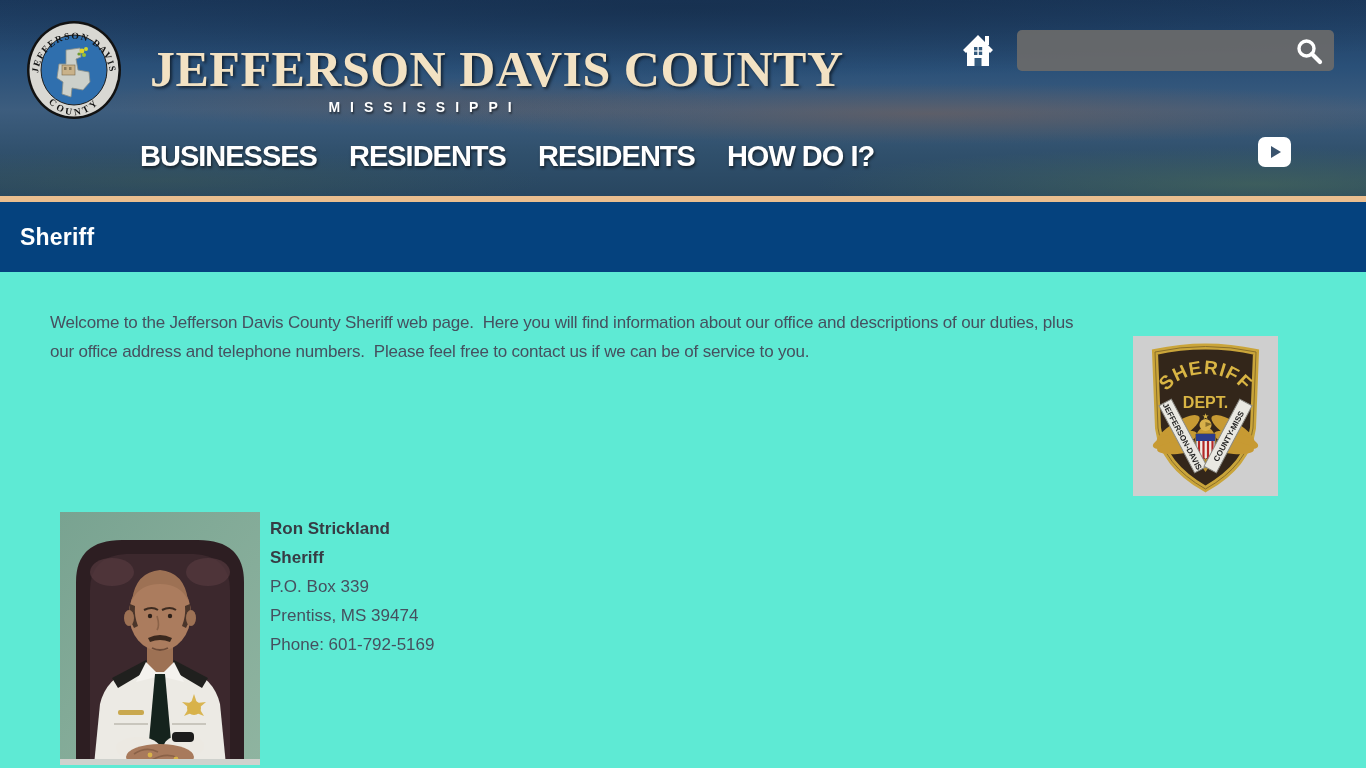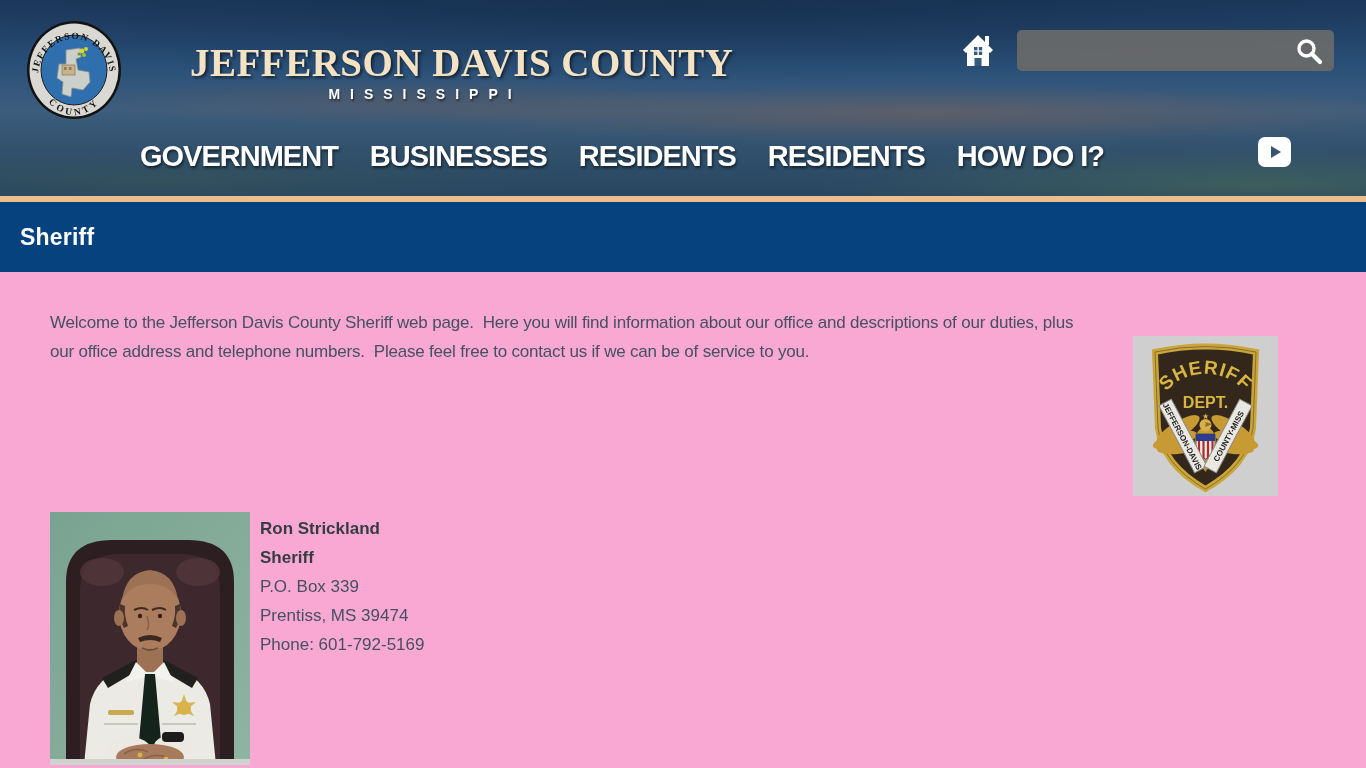--- a/index.html
+++ b/index.html
@@ -14,24 +14,23 @@
       radial-gradient(55% 22% at 68% 58%, rgba(146,98,72,.38), rgba(146,98,72,0) 70%),
       radial-gradient(35% 18% at 30% 52%, rgba(120,88,72,.30), rgba(120,88,72,0) 70%),
       radial-gradient(45% 26% at 92% 94%, rgba(84,118,86,.45), rgba(84,118,86,0) 72%),
       radial-gradient(40% 22% at 12% 92%, rgba(70,96,76,.30), rgba(70,96,76,0) 70%),
       radial-gradient(80% 45% at 50% 4%, rgba(18,40,68,.55), rgba(18,40,68,0) 80%),
       linear-gradient(180deg,#1c3a5e 0%,#2a5078 34%,#3d5d7e 56%,#30506c 78%,#284660 100%);
   }
   .seal { position:absolute; left:26px; top:20px; width:96px; height:100px; cursor:pointer; }
   .titles { position:absolute; left:150px; top:40px; width:540px; }
   .site-title {
-    font-family:"Liberation Serif", serif; font-weight:600; font-size:39px;
+    font-family:"Liberation Serif", serif; font-weight:600; font-size:50px;
     color:#f3e2c3; letter-spacing:.5px; white-space:nowrap;
     text-shadow:2px 2px 3px rgba(0,0,0,.55);
-    margin-left:40px;
   }
   .site-subtitle {
     margin-top:1px; text-align:center; color:#fff; font-size:14px; font-weight:700;
     letter-spacing:10px; text-shadow:1px 2px 2px rgba(0,0,0,.5); padding-left:10px;
   }
   .home-btn { position:absolute; left:962px; top:33px; width:32px; height:35px; cursor:pointer; }
   .search-wrap {
     position:absolute; left:1017px; top:30px; width:317px; height:41px;
     background:rgba(106,106,106,.92); border-radius:5px;
   }
@@ -54,27 +53,27 @@
   .stripe { position:absolute; top:196px; left:0; width:1366px; height:6px; background:#eabe8f; }
   .page-banner {
     position:absolute; top:202px; left:0; width:1366px; height:70px; background:#05427e;
     display:flex; align-items:center; padding-left:20px;
   }
   .page-title { color:#fff; font-size:23px; font-weight:700; letter-spacing:.2px; }
 
   
   .content {
     position:absolute; top:272px; left:0; width:1366px; height:496px;
-    background:#f9a8d4; padding-left:50px; color:#46505f; font-size:17px;
+    background:#5eead4; padding-left:50px; color:#46505f; font-size:17px;
   }
   .intro-row { display:flex; align-items:flex-start; margin-top:36px; }
   .intro-text { width:1035px; line-height:29px; white-space:pre-wrap; letter-spacing:-.2px; }
   .patch-box { width:145px; height:160px; margin-left:48px; margin-top:28px; flex:none; }
 
-  .profile-row { display:flex; margin-top:16px; }
+  .profile-row { display:flex; margin-top:16px; margin-left:10px; }
   .sheriff-photo { width:200px; height:253px; flex:none; }
   .profile-info { margin-left:10px; line-height:29px; padding-top:2px; }
   .profile-info .bold-line { font-weight:700; color:#363c44; }
 </style>
 </head>
 <body>
 
 <div class="canvas">
 
   <header class="site-header">
@@ -125,21 +124,20 @@
 
     <div class="search-wrap">
       <input class="search-input" type="text" value="" style="">
       <svg class="search-btn" viewBox="0 0 28 28">
         <circle cx="11.5" cy="11.5" r="7.5" fill="none" stroke="#fff" stroke-width="3.4"></circle>
         <line x1="17" y1="17" x2="25" y2="25" stroke="#fff" stroke-width="4.2" stroke-linecap="round"></line>
       </svg>
     </div>
 
     <nav class="main-nav">
-      <span class="nav-item">GOVERNMENT</span>
       <span class="nav-item">BUSINESSES</span>
       <span class="nav-item">RESIDENTS</span>
       <span class="nav-item">RESIDENTS</span>
       <span class="nav-item">HOW DO I?</span>
     </nav>
 
     <svg class="yt-btn" viewBox="0 0 33 30">
       <rect x="0" y="0" width="33" height="30" rx="7" fill="#fff"></rect>
       <path d="M13,9 L23,15 L13,21 Z" fill="#3a536d"></path>
     </svg>

